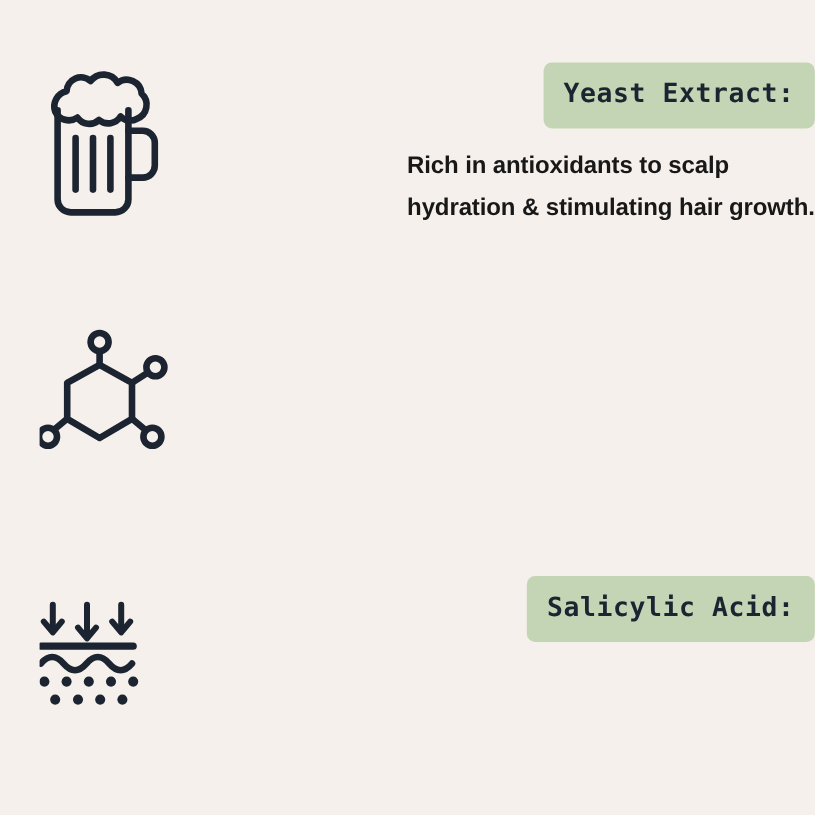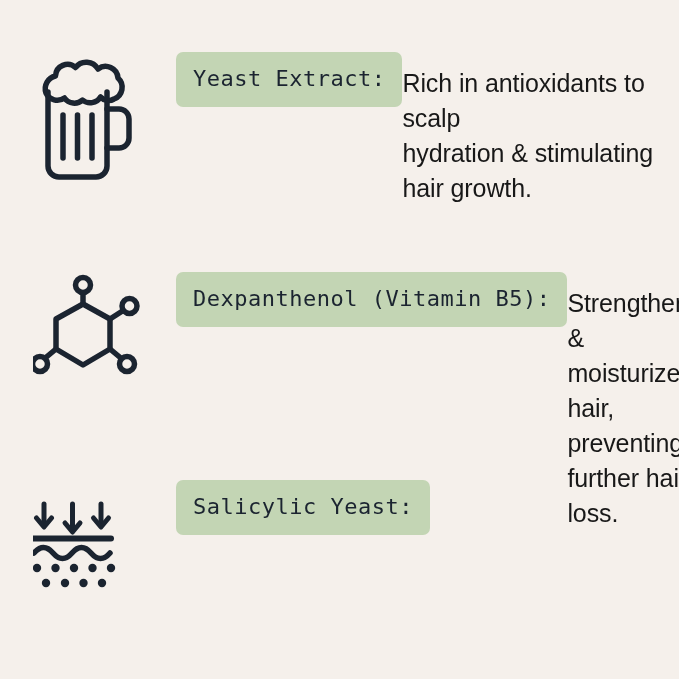--- a/index.html
+++ b/index.html
@@ -32,39 +32,40 @@
     flex: 0 0 176px;
     display: flex;
     justify-content: flex-start;
     align-items: flex-start;
     padding-left: 33px;
     box-sizing: border-box;
   }
   .text-col {
     flex: 1 1 auto;
     display: flex;
-    flex-direction: row;
-    align-items: flex-start;
+    flex-direction: column;
+    align-items: flex-end;
+    font-weight: bold;
   }
   .title-chip {
     display: inline-block;
     background: #c3d5b4;
     color: #1b2430;
     font-family: "DejaVu Sans Mono", "Liberation Mono", monospace;
     font-size: 22px;
     line-height: 1;
     letter-spacing: 0.5px;
     padding: 16px 17px 17px 17px;
     border-radius: 7px;
     white-space: nowrap;
   }
   .body-text {
     color: #181818;
     font-family: "Liberation Sans", sans-serif;
-    font-size: 25px;
+    font-size: 20px;
     line-height: 35px;
     letter-spacing: -0.1px;
     margin-top: 14px;
     white-space: pre-line;
     text-align: left;
   }
   .icon-svg {
     display: block;
   }
 </style>
@@ -117,25 +118,20 @@
         <line x1="77" y1="77" x2="89" y2="87"></line>
 
         <line x1="23" y1="77" x2="11" y2="87"></line>
 
         <circle cx="50" cy="13" r="7.5" fill="#f5f0eb"></circle>
         <circle cx="96.5" cy="34" r="7.5" fill="#f5f0eb"></circle>
         <circle cx="94" cy="92" r="7.5" fill="#f5f0eb"></circle>
         <circle cx="7" cy="92" r="7.5" fill="#f5f0eb"></circle>
       </svg>
     </div>
-    <div class="text-col">
-      <span class="title-chip">Dexpanthenol (Vitamin B5):</span>
-      <div class="body-text">Strengthens &amp; moisturizes hair,
-preventing further hair loss.</div>
-    </div>
   </div>
 
   <div class="ingredient-row" style="top:480px;">
     <div class="icon-col">
       <svg class="icon-svg" width="96" height="112" viewBox="0 0 96 112" fill="none" stroke="#1b2430" stroke-width="5" stroke-linecap="round" stroke-linejoin="round">
 
         <line x1="11" y1="24" x2="11" y2="45"></line>
         <path d="M3.5 38 L11 47 L18.5 38"></path>
 
         <line x1="39.5" y1="24" x2="39.5" y2="50"></line>
@@ -158,17 +154,17 @@
         <circle cx="59.5" cy="88" r="4.2" fill="#1b2430" stroke="none"></circle>
         <circle cx="78" cy="88" r="4.2" fill="#1b2430" stroke="none"></circle>
 
         <circle cx="13" cy="103" r="4.2" fill="#1b2430" stroke="none"></circle>
         <circle cx="32" cy="103" r="4.2" fill="#1b2430" stroke="none"></circle>
         <circle cx="50.5" cy="103" r="4.2" fill="#1b2430" stroke="none"></circle>
         <circle cx="69" cy="103" r="4.2" fill="#1b2430" stroke="none"></circle>
       </svg>
     </div>
     <div class="text-col">
-      <span class="title-chip">Salicylic Yeast:</span>
+      <span class="title-chip">Salicylic Acid:</span>
     </div>
   </div>
 
 </div>
 
 </body></html>

